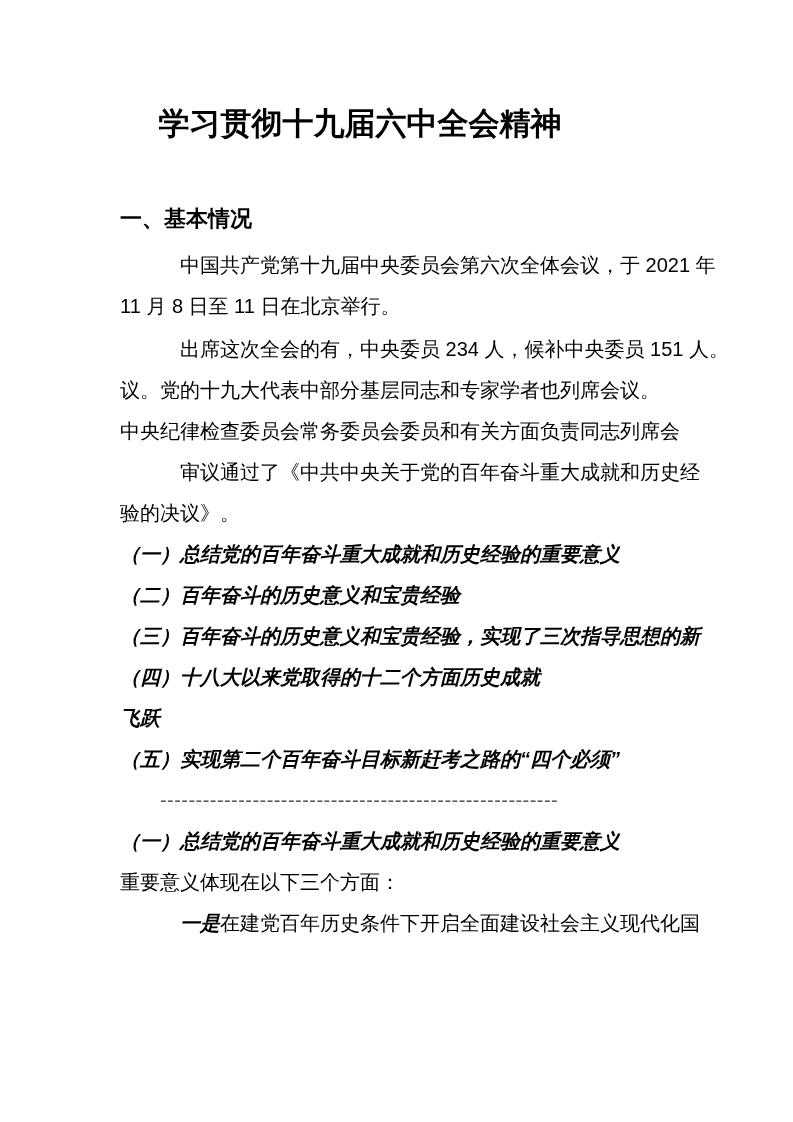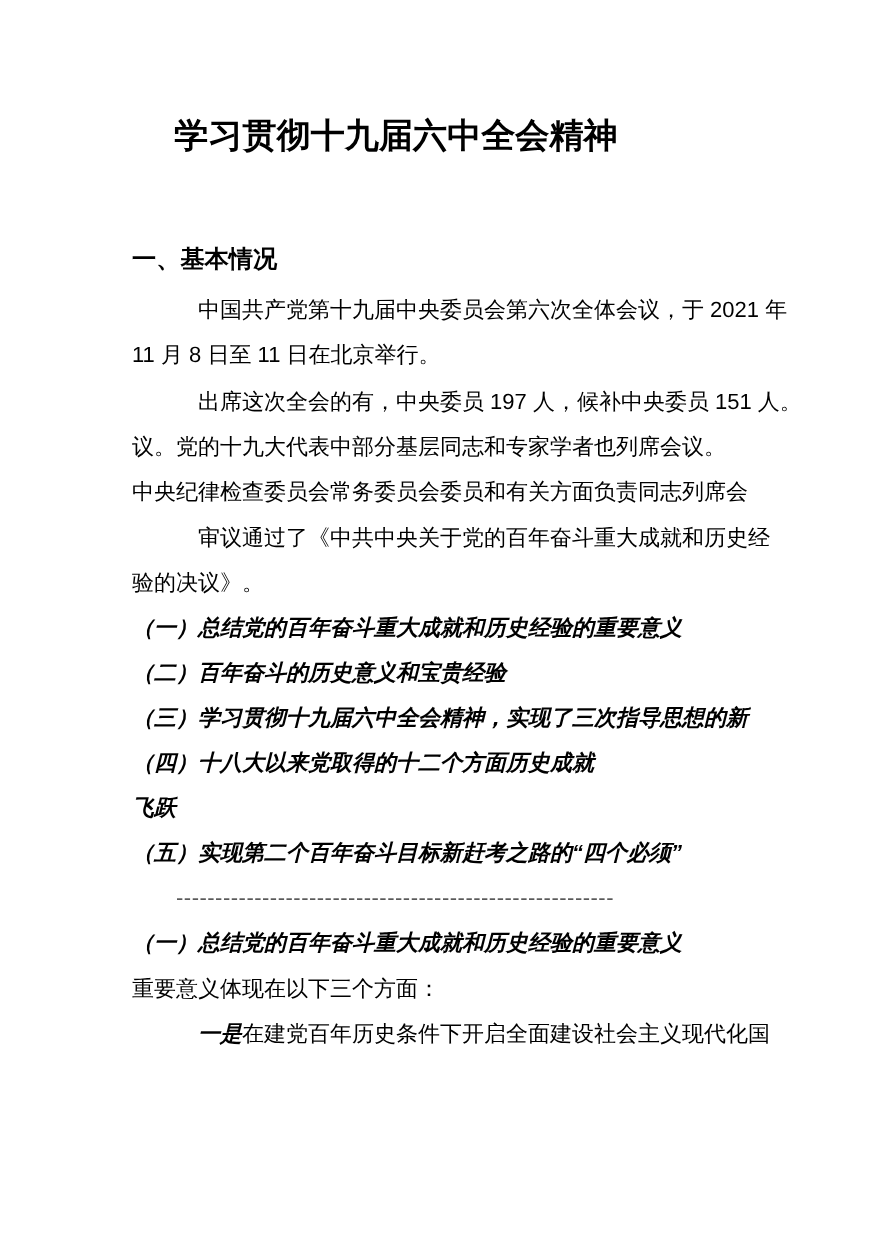--- a/index.html
+++ b/index.html
@@ -27,21 +27,21 @@
     line-height: 54px;
     text-align: center;
     white-space: nowrap;
   }
   .heading {
     font-size: 22px;
     font-weight: 700;
     line-height: 41px;
     white-space: nowrap;
   }
-  .h1-gap { margin-top: 64px; }
+  .h1-gap { margin-top: 47px; }
   .line {
     font-size: 20px;
     line-height: 41px;
     white-space: nowrap;
   }
   .indent { margin-left: 60px; }
   .stretch {
     text-align: justify;
     text-align-last: justify;
   }
@@ -63,31 +63,31 @@
 
 <div class="page">
 
   <div class="doc-title">学习贯彻十九届六中全会精神</div>
 
   <div class="heading h1-gap">一、基本情况</div>
 
   <div class="line indent stretch gap-sm">中国共产党第十九届中央委员会第六次全体会议，于 2021 年</div>
   <div class="line">11 月 8 日至 11 日在北京举行。</div>
 
-  <div class="line indent stretch gap-xs">出席这次全会的有，中央委员 197 人，候补中央委员 151 人。</div>
+  <div class="line indent stretch gap-xs">出席这次全会的有，中央委员 234 人，候补中央委员 151 人。</div>
   <div class="line">议。党的十九大代表中部分基层同志和专家学者也列席会议。</div>
   <div class="line stretch">中央纪律检查委员会常务委员会委员和有关方面负责同志列席会</div>
 
 
   <div class="line indent stretch">审议通过了《中共中央关于党的百年奋斗重大成就和历史经</div>
   <div class="line">验的决议》。</div>
 
   <div class="line bold">（一）总结党的百年奋斗重大成就和历史经验的重要意义</div>
   <div class="line bold">（二）百年奋斗的历史意义和宝贵经验</div>
-  <div class="line bold stretch">（三）学习贯彻十九届六中全会精神，实现了三次指导思想的新</div>
+  <div class="line bold stretch">（三）百年奋斗的历史意义和宝贵经验，实现了三次指导思想的新</div>
   <div class="line bold">（四）十八大以来党取得的十二个方面历史成就</div>
   <div class="line bold">飞跃</div>
   <div class="line bold">（五）实现第二个百年奋斗目标新赶考之路的“四个必须”</div>
 
   <div class="divider">--------------------------------------------------------</div>
 
   <div class="line bold">（一）总结党的百年奋斗重大成就和历史经验的重要意义</div>
   <div class="line">重要意义体现在以下三个方面：</div>
   <div class="line indent"><span class="bold">一是</span><span>在建党百年历史条件下开启全面建设社会主义现代化国</span></div>
 

